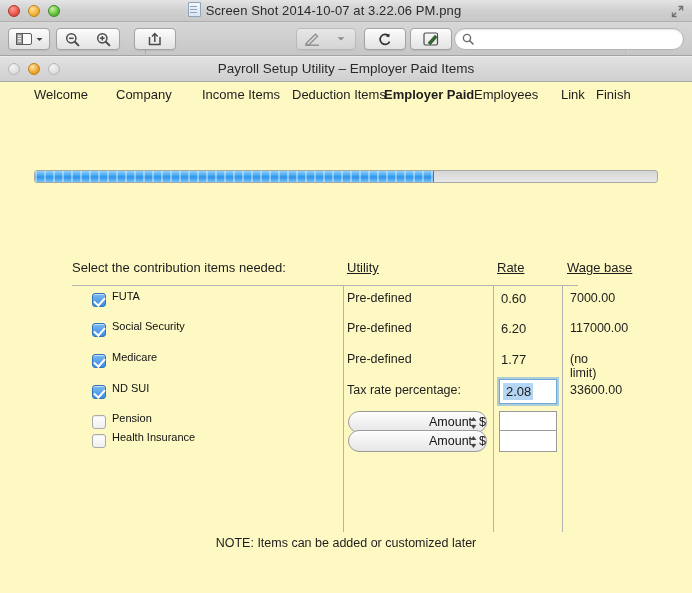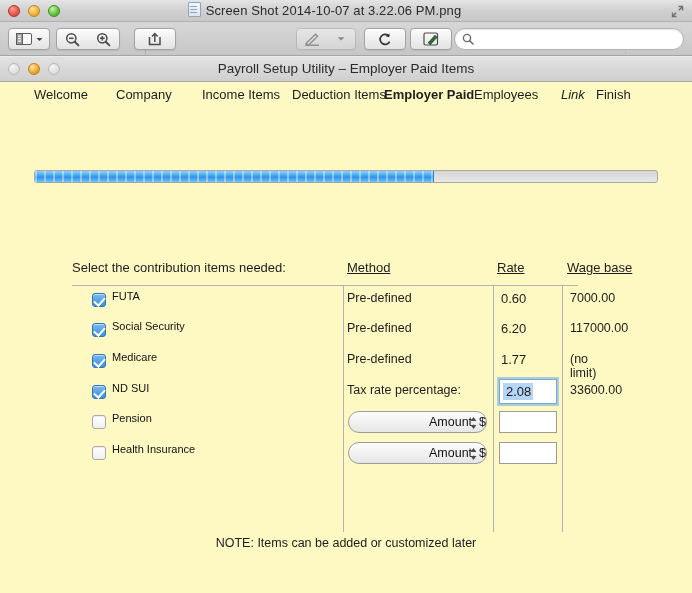--- a/index.html
+++ b/index.html
@@ -369,32 +369,32 @@
       <div class="sheet-title">Payroll Setup Utility – Employer Paid Items</div>
     </div>
 
     <div class="tabs">
       <div class="tab" style="left:34px;">Welcome</div>
       <div class="tab" style="left:116px;">Company</div>
       <div class="tab" style="left:202px;">Income Items</div>
       <div class="tab" style="left:292px;">Deduction Items</div>
       <div class="tab active" style="left:384px;">Employer Paid</div>
       <div class="tab" style="left:474px;">Employees</div>
-      <div class="tab" style="left:561px;font-style:italic;">Link</div>
+      <div class="tab" style="left:561px;">Link</div>
       <div class="tab" style="left:596px;">Finish</div>
     </div>
 
     <div class="progress-track">
       <div class="progress-fill" id="progress-fill" style="width: 64%;"></div>
     </div>
 
     <div class="content">
 
       <div class="sel-label">Select the contribution items needed:</div>
-      <div class="col-head" id="h-method">Method</div>
+      <div class="col-head" id="h-method">Utility</div>
       <div class="col-head" id="h-rate">Rate</div>
       <div class="col-head" id="h-wage">Wage base</div>
 
       <div class="table-top-rule"></div>
       <div class="vrule" id="v1"></div>
       <div class="vrule" id="v2"></div>
       <div class="vrule" id="v3"></div>
 
       <div class="row" style="top:230px;">
         <div class="cb on"></div>
@@ -438,21 +438,21 @@
         <div class="amount-select">
           <span class="lbl">Amount: $</span>
           <svg class="stepper" viewBox="0 0 7 14">
             <path d="M3.5 1 L6.4 5 L0.6 5 Z" fill="#4a4a4a"></path>
             <path d="M3.5 13 L6.4 9 L0.6 9 Z" fill="#4a4a4a"></path>
           </svg>
         </div>
         <div class="blank-input"></div>
       </div>
 
-      <div class="row" style="top:383px;">
+      <div class="row" style="top:371px;">
         <div class="cb off"></div>
         <div class="row-label">Health Insurance</div>
         <div class="amount-select">
           <span class="lbl">Amount: $</span>
           <svg class="stepper" viewBox="0 0 7 14">
             <path d="M3.5 1 L6.4 5 L0.6 5 Z" fill="#4a4a4a"></path>
             <path d="M3.5 13 L6.4 9 L0.6 9 Z" fill="#4a4a4a"></path>
           </svg>
         </div>
         <div class="blank-input"></div>

